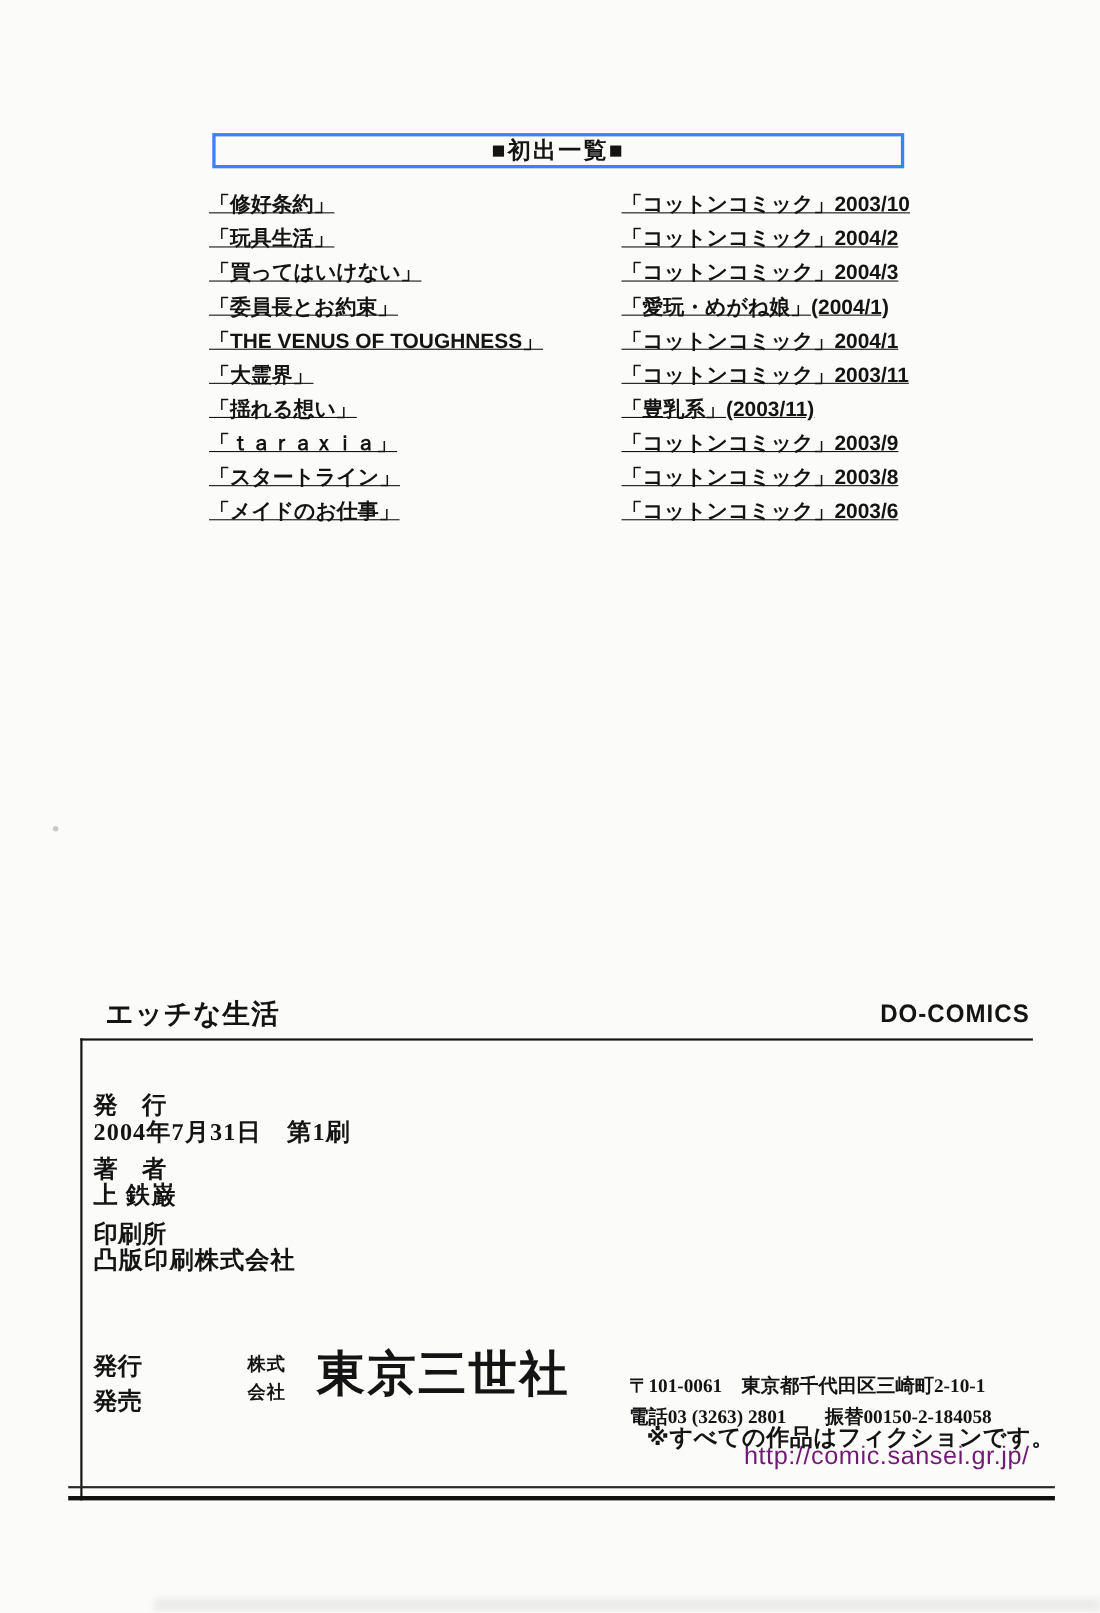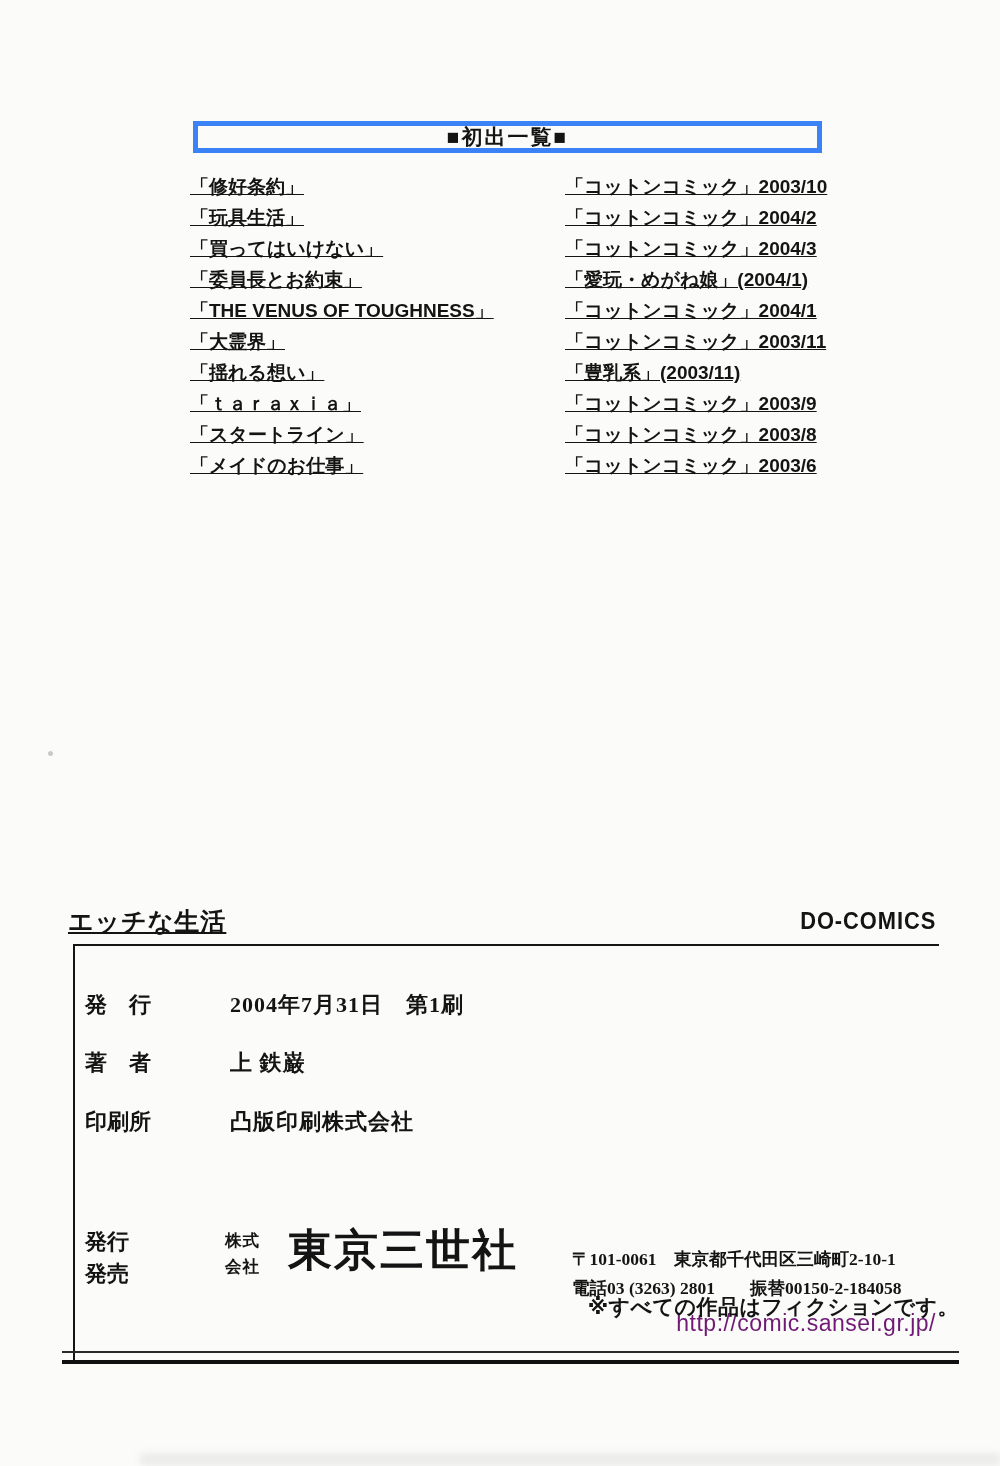--- a/index.html
+++ b/index.html
@@ -7,51 +7,51 @@
     width:1000px;height:1466px;position:relative;
     background:#fbfbf9;color:#141414;
     font-family:"Liberation Sans","DejaVu Sans",sans-serif;
     overflow:hidden;
   }
   .abs{position:absolute;}
 
   
   .header-box{
     left:193px;top:121px;width:629px;height:32px;
-    border:5px solid #3b82f6;box-sizing:border-box;
+    border:3px solid #3b82f6;box-sizing:border-box;
     display:flex;align-items:center;justify-content:center;
   }
   .header-box span{
     font-size:21px;font-weight:bold;letter-spacing:2px;
     font-family:"Liberation Sans","DejaVu Sans",sans-serif;
   }
   .works{left:190px;top:171px;width:680px;}
   .work-row{
     display:flex;height:31px;line-height:31px;
     font-size:19px;font-weight:bold;text-decoration:underline;
   }
   .work-title{width:375px;flex:none;white-space:nowrap;}
   .work-source{white-space:nowrap;}
 
   
   .book-title{
-    left:68px;top:905px;font-size:25px;font-weight:bold;
-    font-family:"Liberation Serif","DejaVu Serif",serif;letter-spacing:1px;text-decoration:underline;
+    left:96px;top:905px;font-size:25px;font-weight:bold;
+    font-family:"Liberation Serif","DejaVu Serif",serif;letter-spacing:1px;
   }
   .brand{
     right:64px;top:908px;font-size:23px;font-weight:bold;
     letter-spacing:1px;transform:scaleX(.95);transform-origin:right;
   }
   .rule-top{left:73px;top:944px;width:866px;height:2px;background:#151515;}
   .rule-left{left:73px;top:944px;width:2px;height:420px;background:#151515;}
 
   .colophon-rows{left:85px;top:993px;width:620px;
     font-family:"Liberation Serif","DejaVu Serif",serif;}
   .colophon-row{height:24px;line-height:24px;margin-bottom:34.3px;
-    font-size:22px;font-weight:bold;display:flex;}
+    font-size:22px;font-weight:bold;display:flex;flex-direction:column;}
   .colophon-label{width:145px;flex:none;white-space:nowrap;}
   .colophon-value{white-space:nowrap;letter-spacing:1px;}
 
   .pub-role{left:85px;top:1226px;font-size:22px;font-weight:bold;line-height:32px;
     font-family:"Liberation Serif","DejaVu Serif",serif;}
   .pub-corp{left:225px;top:1227px;font-size:16.5px;font-weight:bold;line-height:26px;
     letter-spacing:1px;}
   .pub-company{left:288px;top:1226px;font-size:44px;font-weight:bold;letter-spacing:2px;
     line-height:48px;text-align:right;}
   .pub-postal{left:572px;top:1247px;font-size:17.5px;font-weight:bold;white-space:nowrap;

